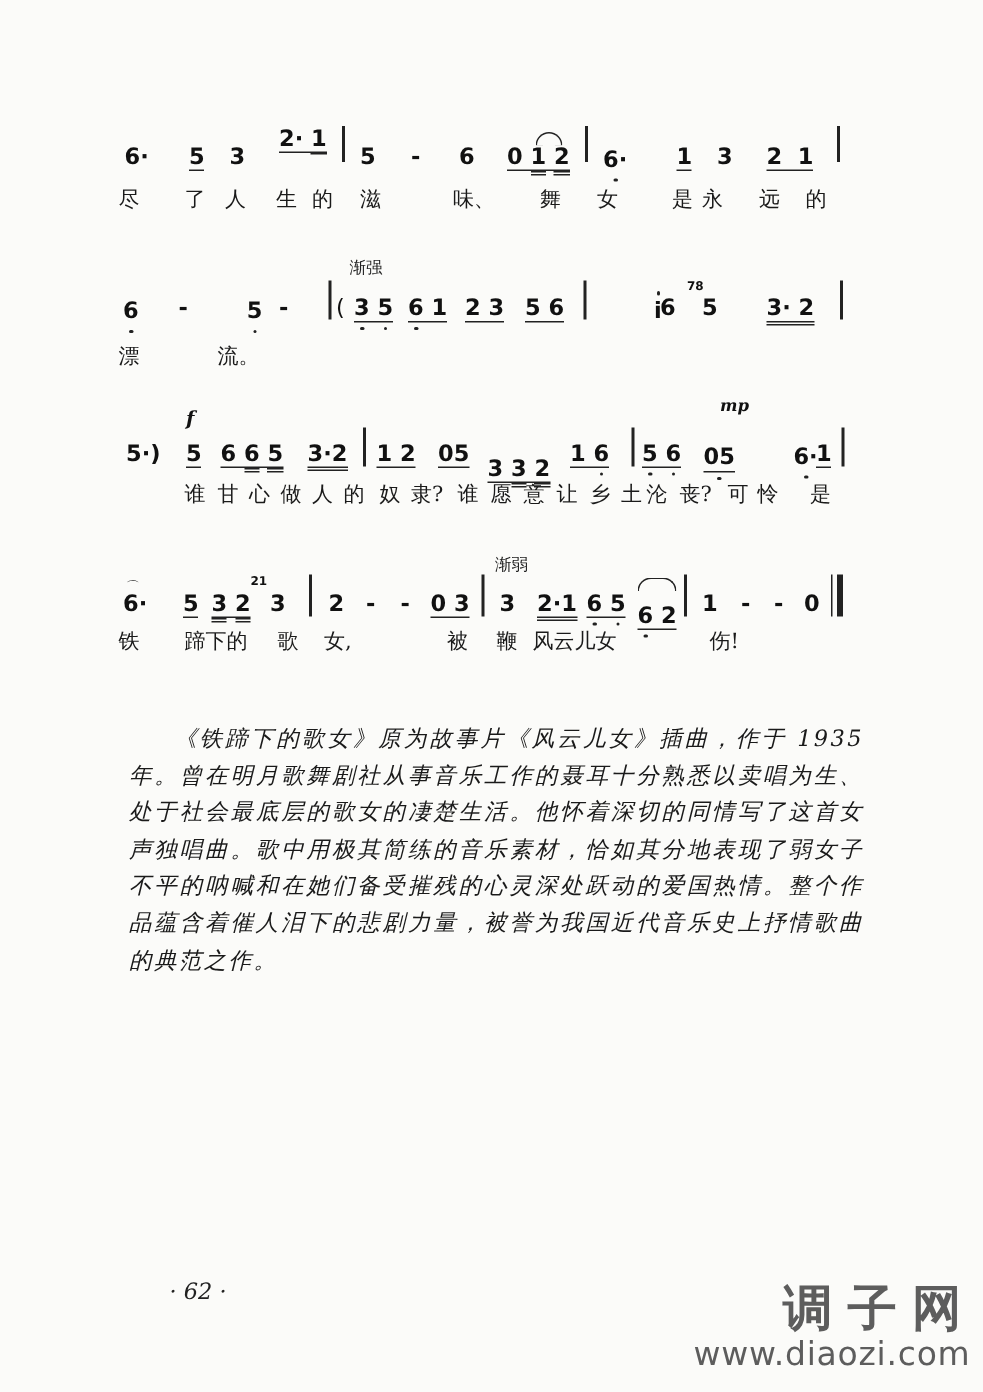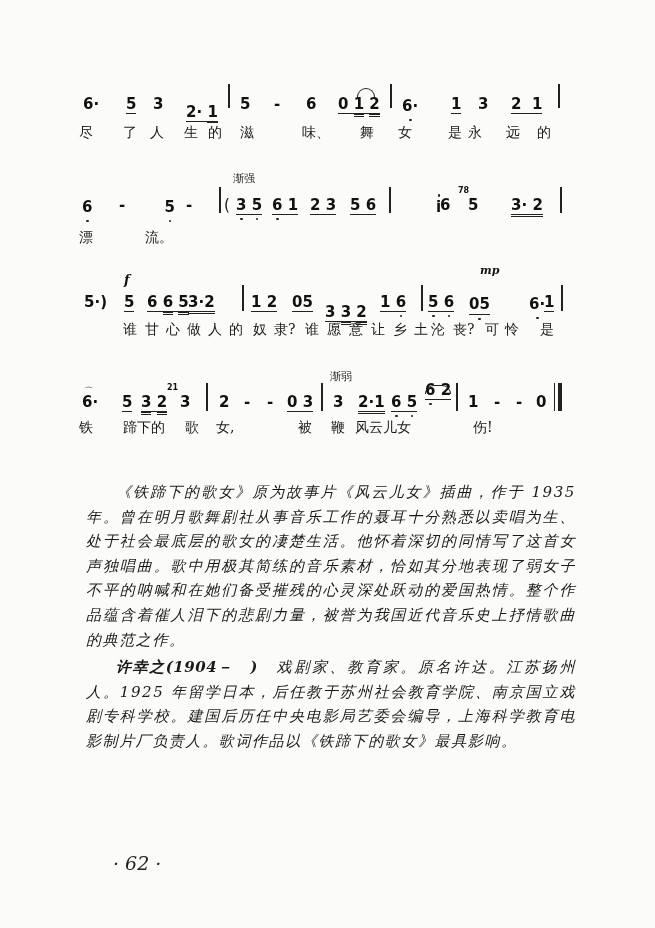--- a/index.html
+++ b/index.html
@@ -49,40 +49,40 @@
   .prose {
     position:absolute; left:86px; width:490px;
     font-family:"DejaVu Serif", serif; font-size:15px; line-height:24.6px; color:#1a1a1a;
     letter-spacing:1.6px; text-align:justify;font-style:italic;
   }
   .prose p { margin:0; text-indent:2em; }
   .prose .bio-name { font-weight:bold; letter-spacing:0.5px; }
 
   .page-num {
     position:absolute; left:113px; top:852px;
-    font-family:"DejaVu Serif", serif; font-style:italic; font-size:19px; color:#222;
+    font-family:"DejaVu Serif", serif; font-style:italic; font-size:15px; color:#222;
   }
 
   .watermark {
     position:absolute; right:8px; top:853px; text-align:right;
     color:#5d5d5d; font-family:"DejaVu Sans", sans-serif;
   }
   .watermark .wm-cn { font-size:33px; font-weight:bold; letter-spacing:10px; line-height:38px; margin-right:-4px; }
   .watermark .wm-url { font-size:22px; line-height:26px; letter-spacing:0.5px; }
 </style>
 </head>
 <body>
 
 <div class="page">
 
   <div class="staff-row" style="top:0;">
     <span class="note" style="left:83px;top:96px;">6·</span>
     <span class="note u1" style="left:126px;top:96px;">5</span>
     <span class="note" style="left:153px;top:96px;">3</span>
-    <span class="note u1" style="left:186px;top:104px;"><span>2·</span>&nbsp;<span class="u1">1</span></span>
+    <span class="note u1" style="left:186px;top:84px;"><span>2·</span>&nbsp;<span class="u1">1</span></span>
     <div class="barline" style="left:228px;top:84px;height:24px;"></div>
     <span class="note" style="left:240px;top:96px;">5</span>
     <span class="note" style="left:274px;top:96px;">-</span>
     <span class="note" style="left:306px;top:96px;">6</span>
     <span class="note u1" style="left:338px;top:96px;"><span>0</span>&nbsp;<span class="u2">1</span>&nbsp;<span class="u2">2</span></span>
     <div class="tie" style="left:357px;top:88px;width:16px;"></div>
     <div class="barline" style="left:390px;top:84px;height:24px;"></div>
     <span class="note dot-below" style="left:402px;top:96px;">6·</span>
     <span class="note u1" style="left:451px;top:96px;">1</span>
     <span class="note" style="left:478px;top:96px;">3</span>
@@ -125,21 +125,21 @@
     <span class="lyric" style="left:79px;top:229px;">漂</span>
     <span class="lyric" style="left:145px;top:229px;">流。</span>
   </div>
 
   <div class="staff-row" style="top:0;">
     <span class="dyn" style="left:124px;top:272px;">f</span>
     <span class="dyn" style="left:480px;top:264px;font-size:11px;">mp</span>
     <span class="note" style="left:84px;top:294px;">5·)</span>
     <span class="note u1" style="left:124px;top:294px;">5</span>
     <span class="note u1" style="left:147px;top:294px;"><span>6</span>&nbsp;<span class="u2">6</span>&nbsp;<span class="u2">5</span></span>
-    <span class="note u2" style="left:188px;top:294px;text-align:right;">3·2</span>
+    <span class="note u2" style="left:205px;top:294px;text-align:right;">3·2</span>
     <div class="barline" style="left:242px;top:285px;height:26px;"></div>
     <span class="note u1" style="left:251px;top:294px;"><span>1</span>&nbsp;<span>2</span></span>
     <span class="note u1" style="left:292px;top:294px;">05</span>
     <span class="note u1" style="left:325px;top:304px;"><span>3</span>&nbsp;<span class="u2">3</span>&nbsp;<span class="u2">2</span></span>
     <span class="note u1" style="left:380px;top:294px;"><span>1</span>&nbsp;<span class="dot-below">6</span></span>
     <div class="barline" style="left:421px;top:285px;height:26px;"></div>
     <span class="note u1" style="left:428px;top:294px;"><span class="dot-below">5</span>&nbsp;<span class="dot-below">6</span></span>
     <span class="note u1 dot-below" style="left:469px;top:294px;">05</span>
     <span class="note dot-below" style="left:503px;top:294px;">6·</span>
     <span class="note u1" style="left:544px;top:294px;">1</span>
@@ -176,21 +176,21 @@
     <span class="note" style="left:180px;top:394px;">3</span>
     <div class="barline" style="left:206px;top:383px;height:28px;"></div>
     <span class="note" style="left:219px;top:394px;">2</span>
     <span class="note" style="left:244px;top:394px;">-</span>
     <span class="note" style="left:267px;top:394px;">-</span>
     <span class="note u1" style="left:287px;top:394px;"><span>0</span>&nbsp;<span>3</span></span>
     <div class="barline" style="left:321px;top:383px;height:28px;"></div>
     <span class="note" style="left:333px;top:394px;">3</span>
     <span class="note u2" style="left:358px;top:394px;">2·1</span>
     <span class="note u1" style="left:391px;top:394px;"><span class="dot-below">6</span>&nbsp;<span class="dot-below">5</span></span>
-    <span class="note u1" style="left:425px;top:382px;"><span class="dot-below">6</span>&nbsp;<span>2</span></span>
+    <span class="note u1" style="left:425px;top:402px;"><span class="dot-below">6</span>&nbsp;<span>2</span></span>
     <div class="tie" style="left:425px;top:385px;width:24px;"></div>
     <div class="barline" style="left:456px;top:383px;height:28px;"></div>
     <span class="note" style="left:468px;top:394px;">1</span>
     <span class="note" style="left:494px;top:394px;">-</span>
     <span class="note" style="left:516px;top:394px;">-</span>
     <span class="note" style="left:536px;top:394px;">0</span>
     <div class="barline thin" style="left:554px;top:383px;height:28px;"></div>
     <div class="barline final" style="left:558px;top:383px;height:28px;"></div>
 
     <span class="lyric" style="left:79px;top:419px;">铁</span>
@@ -198,18 +198,21 @@
     <span class="lyric" style="left:185px;top:419px;">歌</span>
     <span class="lyric" style="left:216px;top:419px;">女,</span>
     <span class="lyric" style="left:298px;top:419px;">被</span>
     <span class="lyric" style="left:331px;top:419px;">鞭</span>
     <span class="lyric" style="left:355px;top:419px;">风云儿女</span>
     <span class="lyric" style="left:473px;top:419px;">伤!</span>
   </div>
 
   <div class="prose" style="top:480px;">
     <p>《铁蹄下的歌女》原为故事片《风云儿女》插曲，作于 1935 年。曾在明月歌舞剧社从事音乐工作的聂耳十分熟悉以卖唱为生、处于社会最底层的歌女的凄楚生活。他怀着深切的同情写了这首女声独唱曲。歌中用极其简练的音乐素材，恰如其分地表现了弱女子不平的呐喊和在她们备受摧残的心灵深处跃动的爱国热情。整个作品蕴含着催人泪下的悲剧力量，被誉为我国近代音乐史上抒情歌曲的典范之作。</p>
-    <p style="margin-top:3px;"><span class="bio-name">许幸之(1904－　)</span><span>　戏剧家、教育家。原名许达。江苏扬州人。1925 年留学日本，后任教于苏州社会教育学院、南京国立戏剧专科学校。建国后历任中央电影局艺委会编导，上海科学教育电影制片厂负责人。歌词作品以《铁蹄下的歌女》最具影响。</span></p>
   </div>
 
   <div class="page-num">· 62 ·</div>
 
+  <div class="watermark">
+    <div class="wm-cn">调子网</div>
+    <div class="wm-url">www.diaozi.com</div>
+  </div>
 </div>
 
 </body></html>

